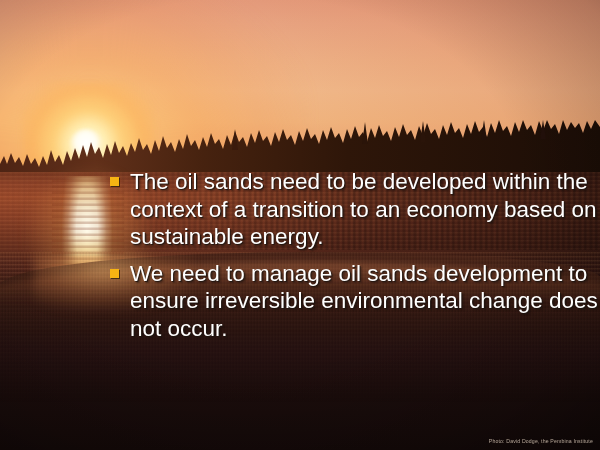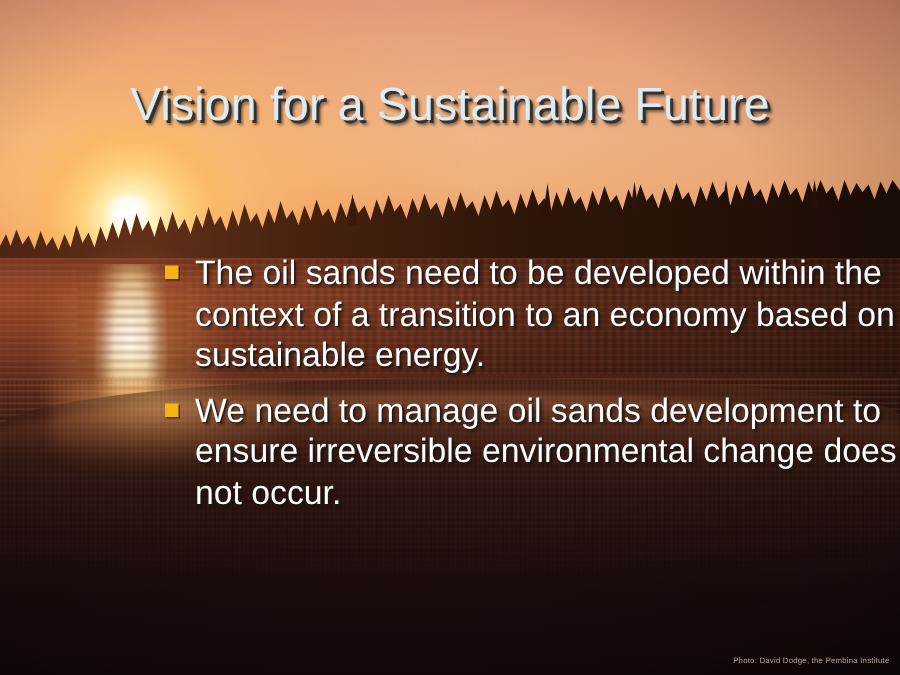--- a/index.html
+++ b/index.html
@@ -382,21 +382,20 @@
     <div class="sun-col-ripple"></div>
 
     <div class="beach"></div>
     <div class="beach-ridge"></div>
     <div class="beach-lit"></div>
     <div class="beach-speckle"></div>
 
     <div class="vignette"></div>
   </div>
 
-  <div class="title">Vision for a Sustainable Future</div>
 
   <div class="bullets">
 
     <div class="bullet">
       <span class="bullet-marker"></span>
       <span class="bullet-text">The oil sands need to be developed within the context of a transition to an economy based on sustainable energy.</span>
     </div>
 
     <div class="bullet">
       <span class="bullet-marker"></span>

